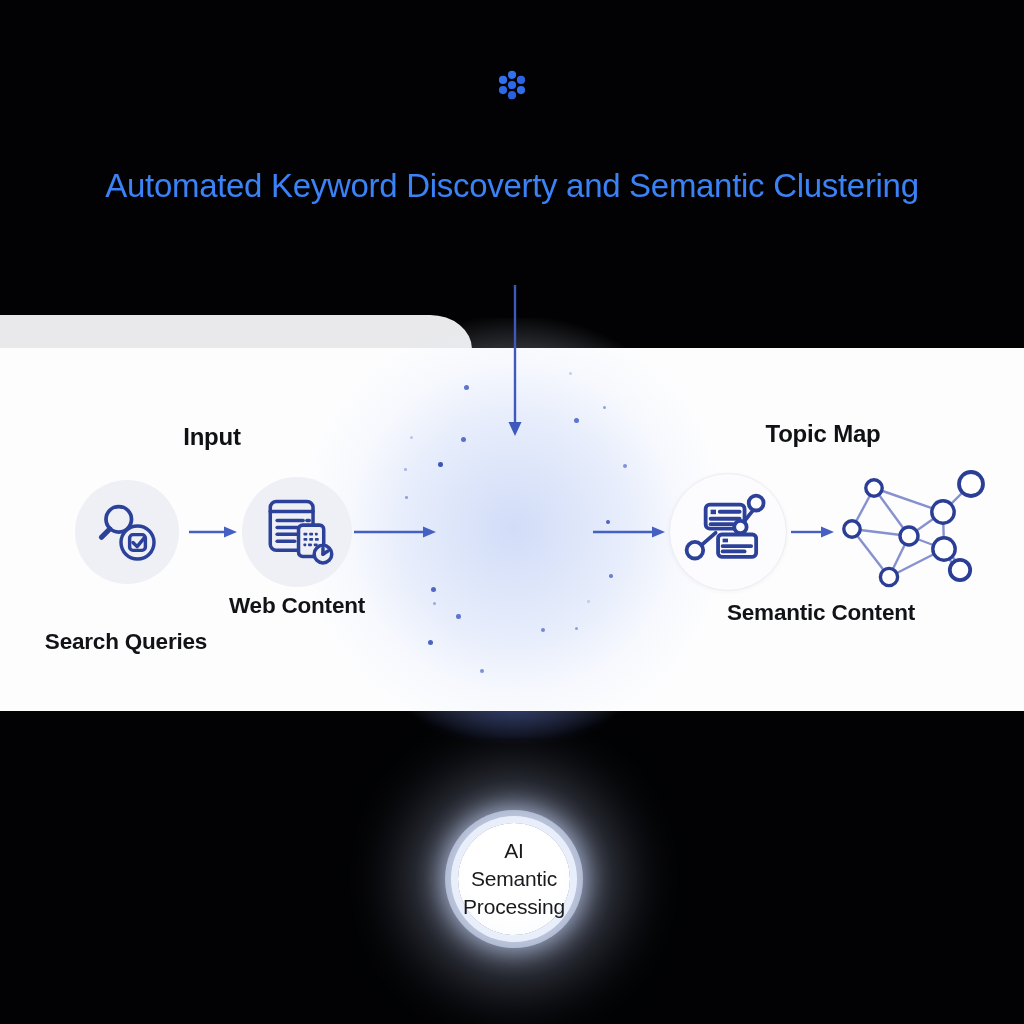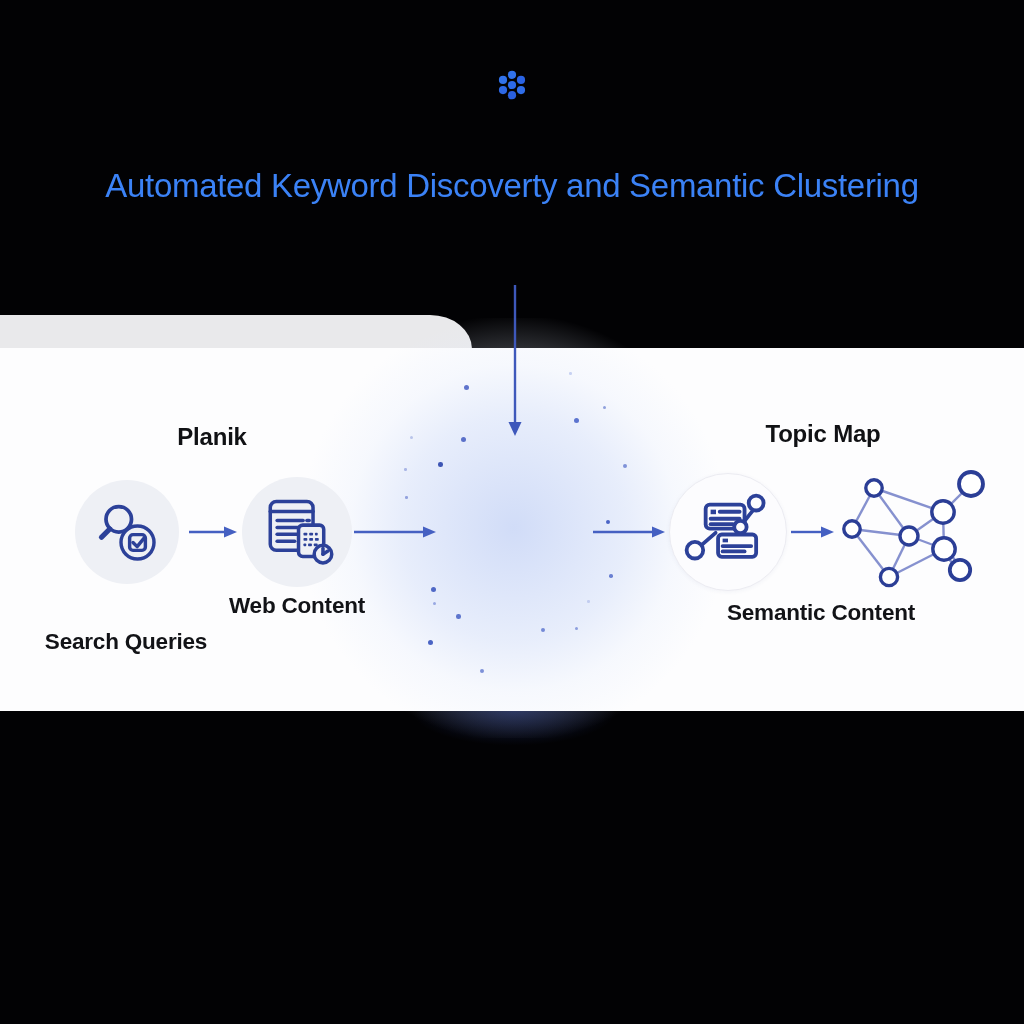--- a/index.html
+++ b/index.html
@@ -126,21 +126,21 @@
     <div class="dot" style="left:433px;top:254px;width:3px;height:3px;background:#98a8e2;"></div>
     <div class="dot" style="left:456px;top:266px;width:4.5px;height:4.5px;background:#5d75cd;"></div>
     <div class="dot" style="left:541px;top:280px;width:4px;height:4px;background:#7489d6;"></div>
     <div class="dot" style="left:575px;top:279px;width:3px;height:3px;background:#8d9ede;"></div>
     <div class="dot" style="left:428px;top:292px;width:5px;height:5px;background:#4a64c4;"></div>
     <div class="dot" style="left:480px;top:321px;width:4px;height:4px;background:#7d90d8;"></div>
     <div class="dot" style="left:587px;top:252px;width:2.5px;height:2.5px;background:#c2cdf0;"></div>
     <div class="dot" style="left:569px;top:24px;width:2.5px;height:2.5px;background:#c8d2f2;"></div>
   </div>
 
-  <div class="col-header" style="left:212px;top:89px;">Planik</div>
+  <div class="col-header" style="left:212px;top:89px;">Input</div>
   <div class="col-header" style="left:823px;top:86px;">Topic Map</div>
 
   <div class="icon-circle" style="left:127px;top:184px;width:104px;height:104px;">
     <svg width="78" height="78" viewBox="0 0 104 104">
       <g fill="none" stroke="#2c4199" stroke-width="5" stroke-linecap="round" stroke-linejoin="round">
         <circle cx="41" cy="35" r="17"></circle>
         <path d="M29,48 L18,59" stroke-width="7"></path>
         <circle cx="66" cy="66" r="22" fill="#eef0f5" stroke-width="4.6"></circle>
         <rect x="55.5" y="55.5" width="21" height="21" rx="4.5" stroke-width="4.6"></rect>
         <path d="M60,66 l5.5,5.5 L74.5,60.5" stroke-width="4.6"></path>
@@ -170,20 +170,27 @@
             <rect x="69.5" y="70" width="5" height="3.6" rx="1"></rect>
             <rect x="77" y="70" width="5" height="3.6" rx="1"></rect>
         </g>
         <circle cx="89" cy="84" r="11.5" fill="#eef0f5"></circle>
         <path d="M89,84 L89,76.5"></path>
           <path d="M89,84 L95.5,80"></path>
       </g>
     </svg>
   </div>
 
+  <div class="ai-circle">
+    <div class="ai-text">
+      <div>AI</div>
+      <div>Semantic</div>
+      <div>Processing</div>
+    </div>
+  </div>
 
   <div class="icon-circle outlined" style="left:728px;top:184px;width:116px;height:116px;">
     <svg width="96" height="96" viewBox="0 0 116 116">
       <g fill="none" stroke="#2c4199" stroke-width="4.6" stroke-linecap="round" stroke-linejoin="round">
         <path d="M27,73 L43,59"></path>
         <path d="M77,46 Q84,37 89,31"></path>
         <rect x="31" y="25" width="47" height="29" rx="5" fill="#fcfcfe"></rect>
         <rect x="37" y="31" width="6.5" height="5.5" fill="#2c4199" stroke="none"></rect>
         <path d="M48,33.5 L72,33.5"></path>
         <path d="M37,42 L72,42"></path>

